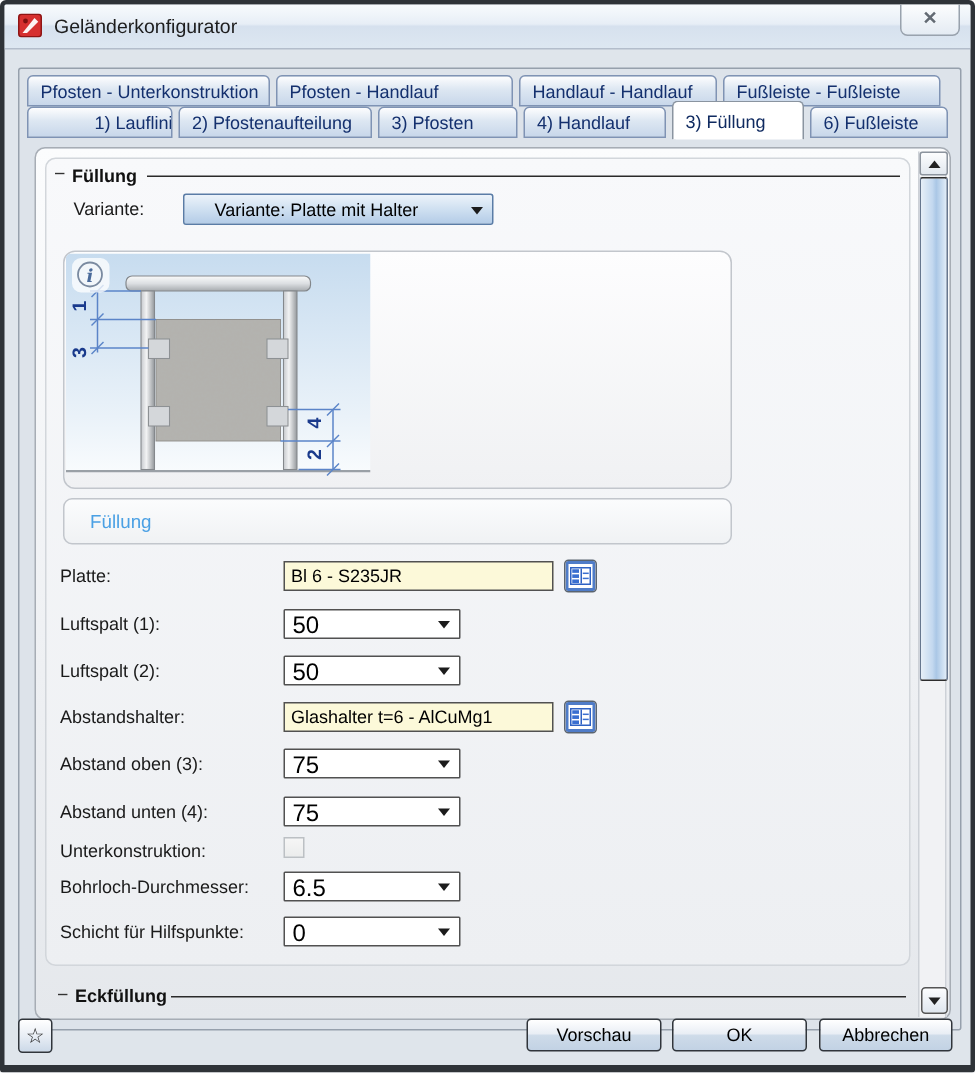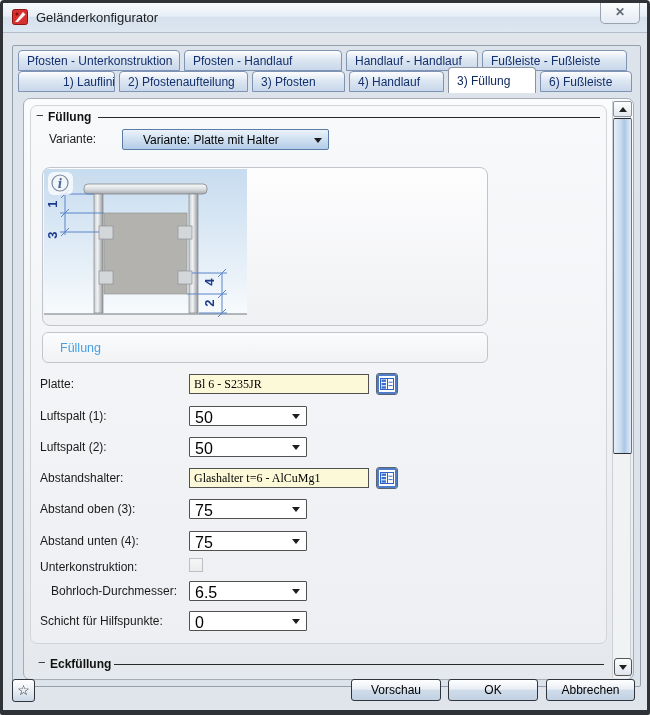--- a/index.html
+++ b/index.html
@@ -49,21 +49,21 @@
     border:1px solid #5a7ca6;border-radius:2px;font-size:12px;color:#000;
     padding:3px 18px 0 20px;cursor:default;white-space:nowrap;overflow:hidden;}
   .dd{position:absolute;box-sizing:border-box;width:118px;height:20px;background:#fff;
     border:1px solid #515151;border-radius:1px;font-size:16px;color:#000;
     padding:2px 18px 0 5px;cursor:default;}
   .arrow-down{position:absolute;right:6px;top:50%;margin-top:-2px;width:0;height:0;
     border-left:4px solid transparent;border-right:4px solid transparent;
     border-top:5px solid #1c1c1c;}
   .yellow-input{position:absolute;box-sizing:border-box;width:180px;height:20px;
     background:#fcf9d9;border:1px solid #515151;font-size:12px;color:#000;
-    padding:0 4px;font-family:Liberation Serif, serif;}
+    padding:0 4px;font-family:Liberation Sans, sans-serif;}
   .lookup-btn{position:absolute;width:22px;height:22px;box-sizing:border-box;background:#fff;
     border:1px solid #5a6470;box-shadow:inset 0 0 0 2px #4f7cc8;border-radius:3px;
     display:flex;align-items:center;justify-content:center;cursor:default;}
   .checkbox{position:absolute;width:14px;height:14px;box-sizing:border-box;
     background:linear-gradient(#f6f6f6,#ebecec);border:1px solid #bcc0c4;}
   
   #preview-box{position:absolute;left:18px;top:68px;width:446px;height:159px;box-sizing:border-box;
     border:1px solid #c2c6cc;border-radius:8px;
     background:linear-gradient(#fdfdfe,#f0f1f3);overflow:hidden;}
   #preview-img{position:absolute;left:1px;top:1px;}
@@ -255,21 +255,21 @@
               <line x1="8.5" y1="4.2" x2="12.5" y2="4.2" stroke="#3a6fd0"></line>
               <line x1="8.5" y1="7.6" x2="12.5" y2="7.6" stroke="#3a6fd0"></line>
             </svg>
           </div>
           <span class="flabel" style="left: 16px; top: 403px;">Abstand oben (3):</span>
           <div class="dd" style="left: 165px; top: 400px;"><span>75</span><span class="arrow-down"></span></div>
           <span class="flabel" style="left: 16px; top: 435px;">Abstand unten (4):</span>
           <div class="dd" style="left: 165px; top: 432px;"><span>75</span><span class="arrow-down"></span></div>
           <span class="flabel" style="left: 16px; top: 461px;">Unterkonstruktion:</span>
           <div class="checkbox" aria-checked="false" style="left: 165px; top: 459px;"></div>
-          <span class="flabel" style="left: 16px; top: 485px; margin-left: 11px;">Bohrloch-Durchmesser:</span>
+          <span class="flabel" style="left: 16px; top: 485px;">Bohrloch-Durchmesser:</span>
           <div class="dd" style="left: 165px; top: 482px;"><span>6.5</span><span class="arrow-down"></span></div>
           <span class="flabel" style="left: 16px; top: 515px;">Schicht für Hilfspunkte:</span>
           <div class="dd" style="left: 165px; top: 512px;"><span>0</span><span class="arrow-down"></span></div>
         </div>
 
       <div class="section-header" style="top:558px;">
         <span class="sec-minus" style="left:14px;">−</span>
         <span class="sec-title" style="left:26px;">Eckfüllung</span>
         <div class="sec-line" style="left:90px;width:490px;"></div>
       </div>

